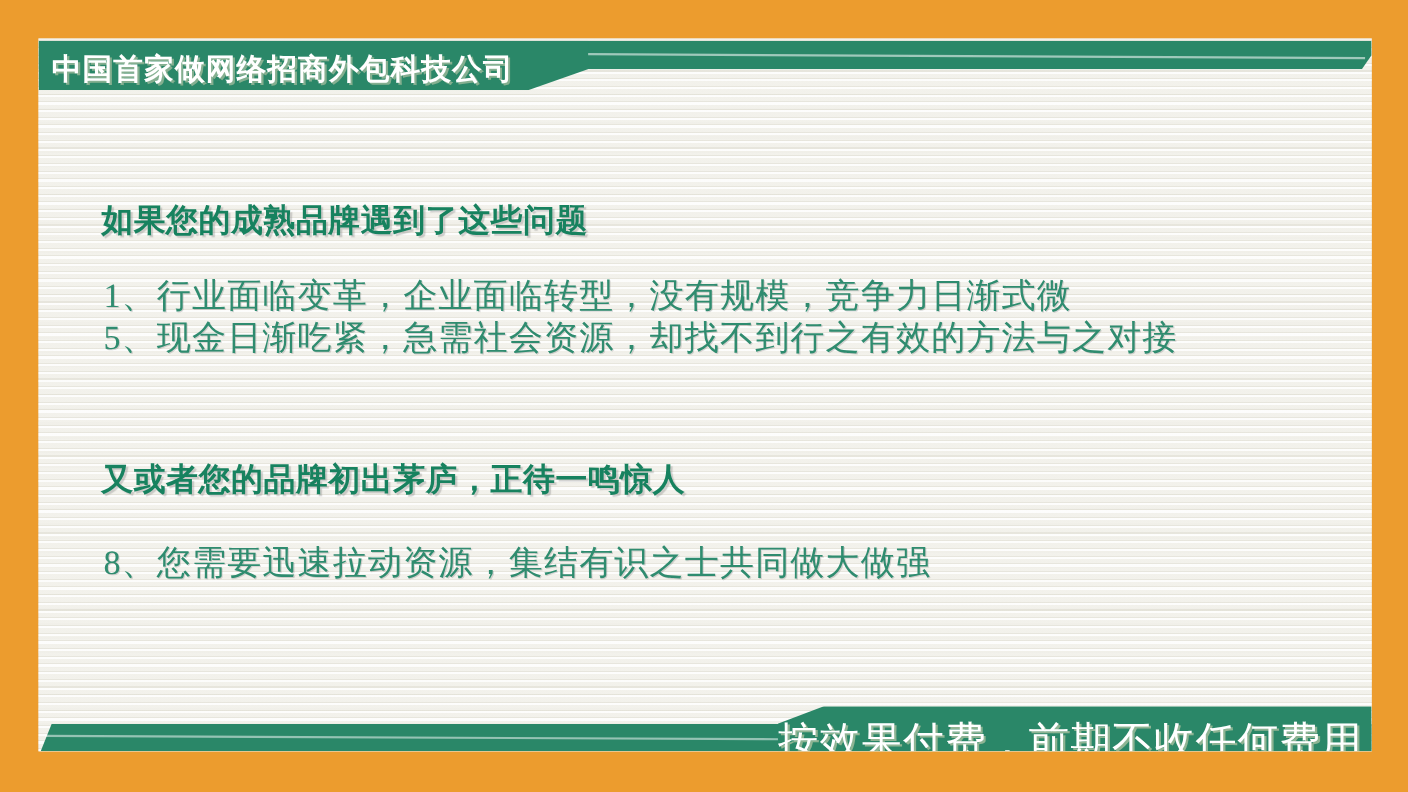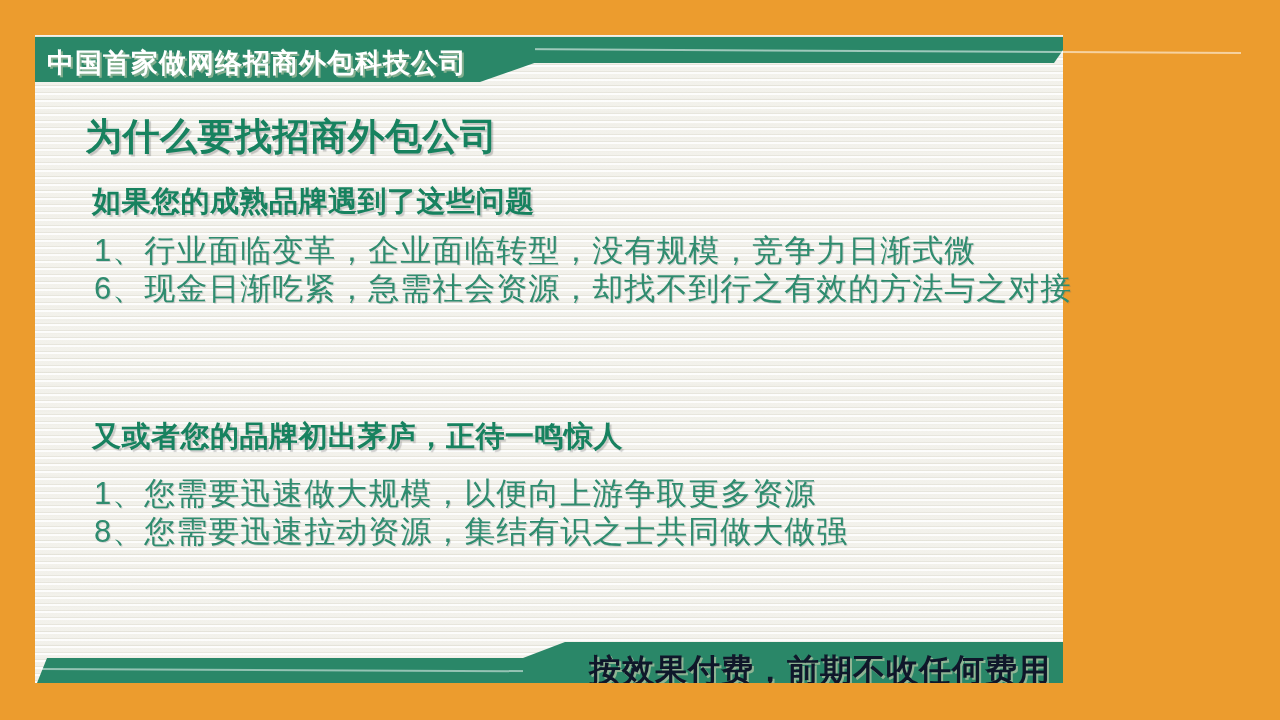--- a/index.html
+++ b/index.html
@@ -2,21 +2,21 @@
 <html><head>
 <meta charset="utf-8">
 <style>
   html,body{margin:0;padding:0;}
   body{
     width:1280px;height:720px;overflow:hidden;
     background:#EC9C2E;
     font-family:"Liberation Sans","DejaVu Sans",sans-serif;
   }
   .card{
-    position:absolute;left:35px;top:35px;width:1028px;height:648px;
+    position:absolute;left:35px;top:35px;width:1212px;height:648px;
     background-color:#F1F0EA;
     background-image:
       repeating-linear-gradient(0deg,
         rgba(255,255,255,0.85) 0px, rgba(255,255,255,0.85) 2px,
         rgba(223,221,210,0.55) 2px, rgba(223,221,210,0.55) 3px,
         rgba(243,242,236,0.7) 3px, rgba(243,242,236,0.7) 7px),
       repeating-linear-gradient(0deg,
         rgba(255,255,255,0.0) 0px, rgba(255,255,255,0.0) 11px,
         rgba(228,226,216,0.4) 11px, rgba(228,226,216,0.4) 13px);
   }
@@ -53,72 +53,71 @@
     font-size:29px;line-height:36px;font-weight:bold;color:#17825F;
     letter-spacing:0.5px;
     text-shadow:2px 2px 1px rgba(125,125,125,0.35);
     white-space:nowrap;
     font-family:Liberation Serif, serif;
   }
   .sub1{top:148px;}
   .sub2{top:383px;text-align:right;}
   .list{
     position:absolute;left:59px;
-    font-family:Liberation Sans, sans-serif;
+    font-family:Liberation Serif, serif;
     font-size:31px;line-height:38px;color:#2F8C6F;
     letter-spacing:1px;
     text-shadow:1px 1px 0 rgba(105,105,105,0.25);
     white-space:nowrap;
+    margin-top:18px;
   }
   .list1{top:197px;}
   .list2{top:440px;}
   
   .footer-bar{
     position:absolute;left:0;right:0;bottom:0;height:25px;background:#2A8768;z-index:1;
     clip-path:polygon(12px 0,100% 0,100% 100%,2px 100%);
   }
   .footer-accent-line{
     position:absolute;left:6px;top:633px;width:668px;height:2px;
     background:rgba(255,255,255,0.5);z-index:2;
     transform:rotate(0.26deg);transform-origin:left center;
   }
   .footer-tab{
     position:absolute;right:0;bottom:0;width:540px;height:41px;background:#2A8768;z-index:3;
     clip-path:polygon(42px 0,100% 0,100% 100%,0 100%,0 16px);
     text-align:right;
   }
   .slogan{
     display:inline-block;margin:7px 12px 0 0;
-    font-size:32px;font-weight:bold;color:#0f172a;letter-spacing:1px;
+    font-size:37px;font-weight:normal;color:#ffffff;letter-spacing:1px;
     text-shadow:2px 2px 0 rgba(224,216,183,0.55);
     white-space:nowrap;
   }
 </style>
 </head>
 <body>
 
 <div class="card">
 
   <div class="header-bar"></div>
   <div class="header-accent-line"></div>
   <div class="header-tab">
     <span class="tagline">中国首家做网络招商外包科技公司</span>
   </div>
 
-  <h1 class="title">为什么要找招商外包公司</h1>
 
   <h2 class="sub sub1">如果您的成熟品牌遇到了这些问题</h2>
   <div class="list list1">
     <div class="li">1、行业面临变革，企业面临转型，没有规模，竞争力日渐式微</div>
-    <div class="li">6、现金日渐吃紧，急需社会资源，却找不到行之有效的方法与之对接</div>
+    <div class="li">5、现金日渐吃紧，急需社会资源，却找不到行之有效的方法与之对接</div>
   </div>
 
   <h2 class="sub sub2">又或者您的品牌初出茅庐，正待一鸣惊人</h2>
   <div class="list list2">
-    <div class="li">1、您需要迅速做大规模，以便向上游争取更多资源</div>
     <div class="li">8、您需要迅速拉动资源，集结有识之士共同做大做强</div>
   </div>
 
   <div class="footer-bar"></div>
   <div class="footer-accent-line"></div>
   <div class="footer-tab">
     <span class="slogan">按效果付费，前期不收任何费用</span>
   </div>
 
 </div>

